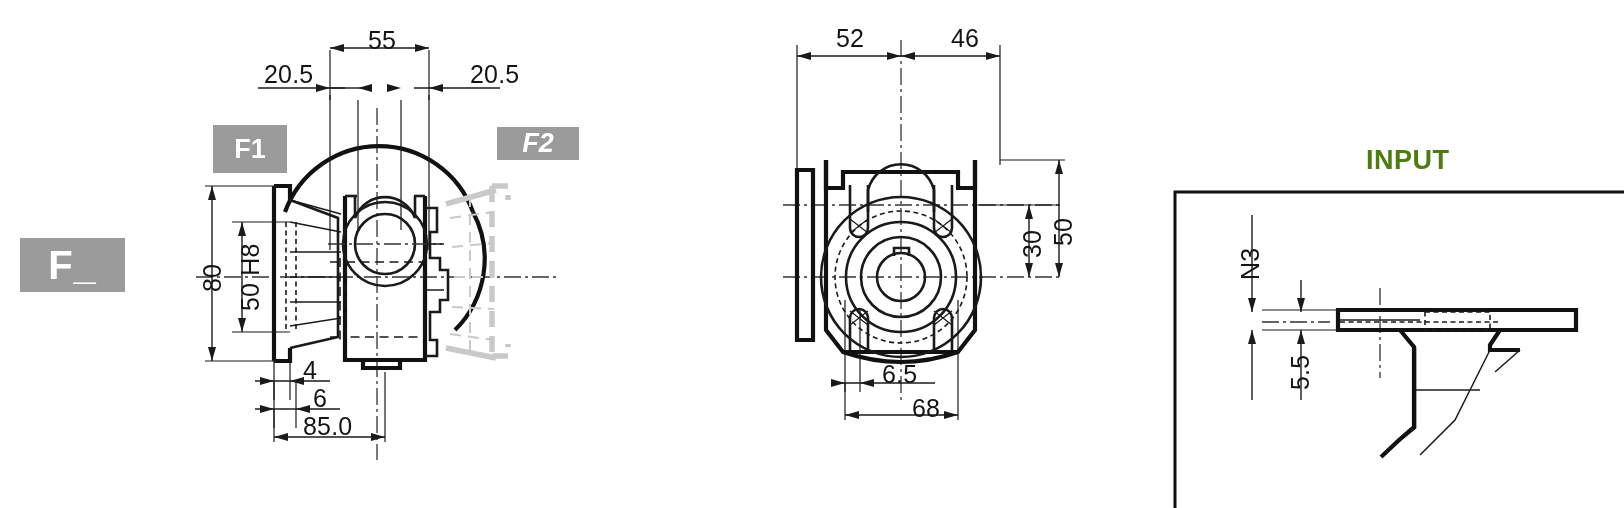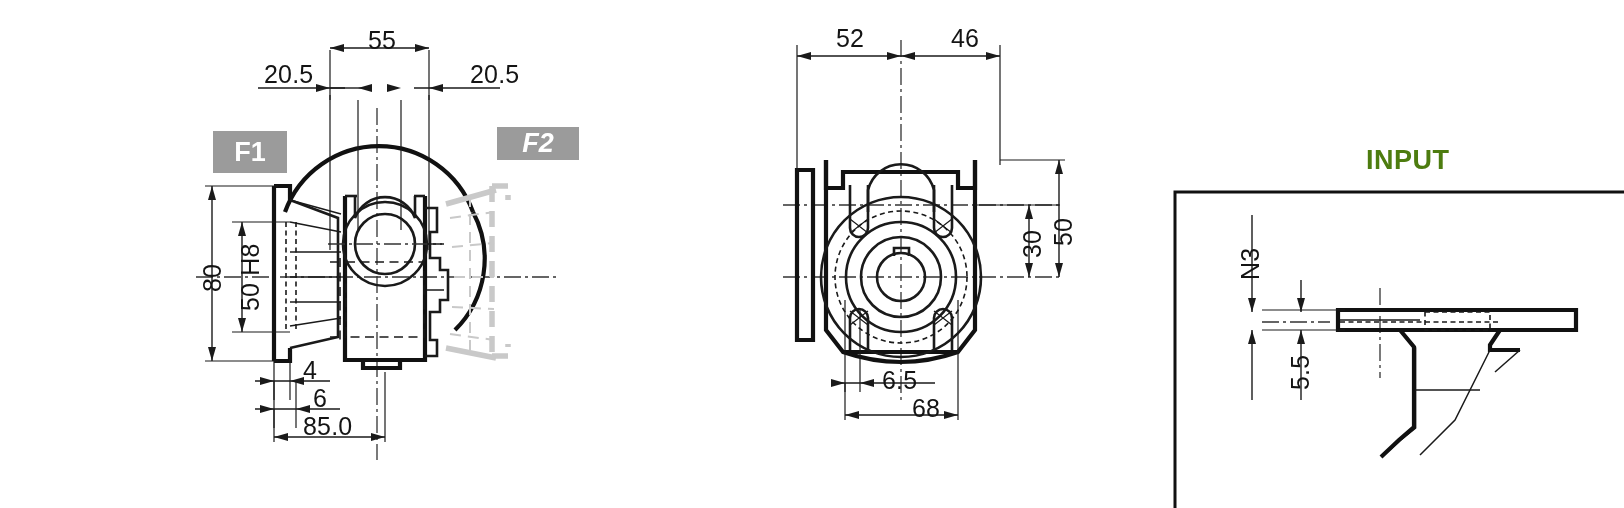--- a/index.html
+++ b/index.html
@@ -291,40 +291,43 @@
       <path d="M 1252,330 L 1248,344 L 1256,344 Z" fill="#1a1a1a"></path>
       <line class="extline" x1="1262" y1="330" x2="1345" y2="330"></line>
 
       <line class="dimline" x1="1301" y1="280" x2="1301" y2="312"></line>
       <path d="M 1301,312 L 1297,298 L 1305,298 Z" fill="#1a1a1a"></path>
       <line class="dimline" x1="1301" y1="330" x2="1301" y2="400"></line>
       <path d="M 1301,330 L 1297,344 L 1305,344 Z" fill="#1a1a1a"></path>
     </g>
   </svg>
 
-  <div class="badge b-small" style="left:213px; top:131px; width:74px; height:42px;align-items:center;">
+  <div class="badge b-large" style="left:20px; top:238px; width:105px; height:54px;">
+    <span>F_</span>
+  </div>
+  <div class="badge b-small" style="left:213px; top:125px; width:74px; height:48px;align-items:center;">
     <span>F1</span>
   </div>
   <div class="badge b-small" style="left:497px; top:127px; width:82px; height:33px;font-style:italic;">
     <span>F2</span>
   </div>
 
   <div class="dimtext" style="left:368px; top:28px;">55</div>
   <div class="dimtext" style="left:264px; top:62px;">20.5</div>
   <div class="dimtext" style="left:470px; top:62px;">20.5</div>
   <div class="dimtext vert" style="left:200px; top:292px;">80</div>
   <div class="dimtext vert" style="left:238px; top:311px;">50 H8</div>
   <div class="dimtext" style="left:303px; top:358px;">4</div>
   <div class="dimtext" style="left:313px; top:386px;">6</div>
   <div class="dimtext" style="left:303px; top:414px;">85.0</div>
 
   <div class="dimtext" style="left:836px; top:26px;">52</div>
   <div class="dimtext" style="left:935px; top:26px;margin-left:16px;">46</div>
   <div class="dimtext vert" style="left:1020px; top:258px;">30</div>
   <div class="dimtext vert" style="left:1051px; top:246px;">50</div>
-  <div class="dimtext" style="left:882px; top:362px;margin-top:6px;">6.5</div>
+  <div class="dimtext" style="left:882px; top:362px;">6.5</div>
   <div class="dimtext" style="left:912px; top:396px;">68</div>
 
   <div class="section-title" style="left:1366px; top:145px;">INPUT</div>
   <div class="dimtext vert" style="left:1238px; top:280px;">N3</div>
   <div class="dimtext vert" style="left:1288px; top:390px;">5.5</div>
 
 </div>
 
 </body></html>

